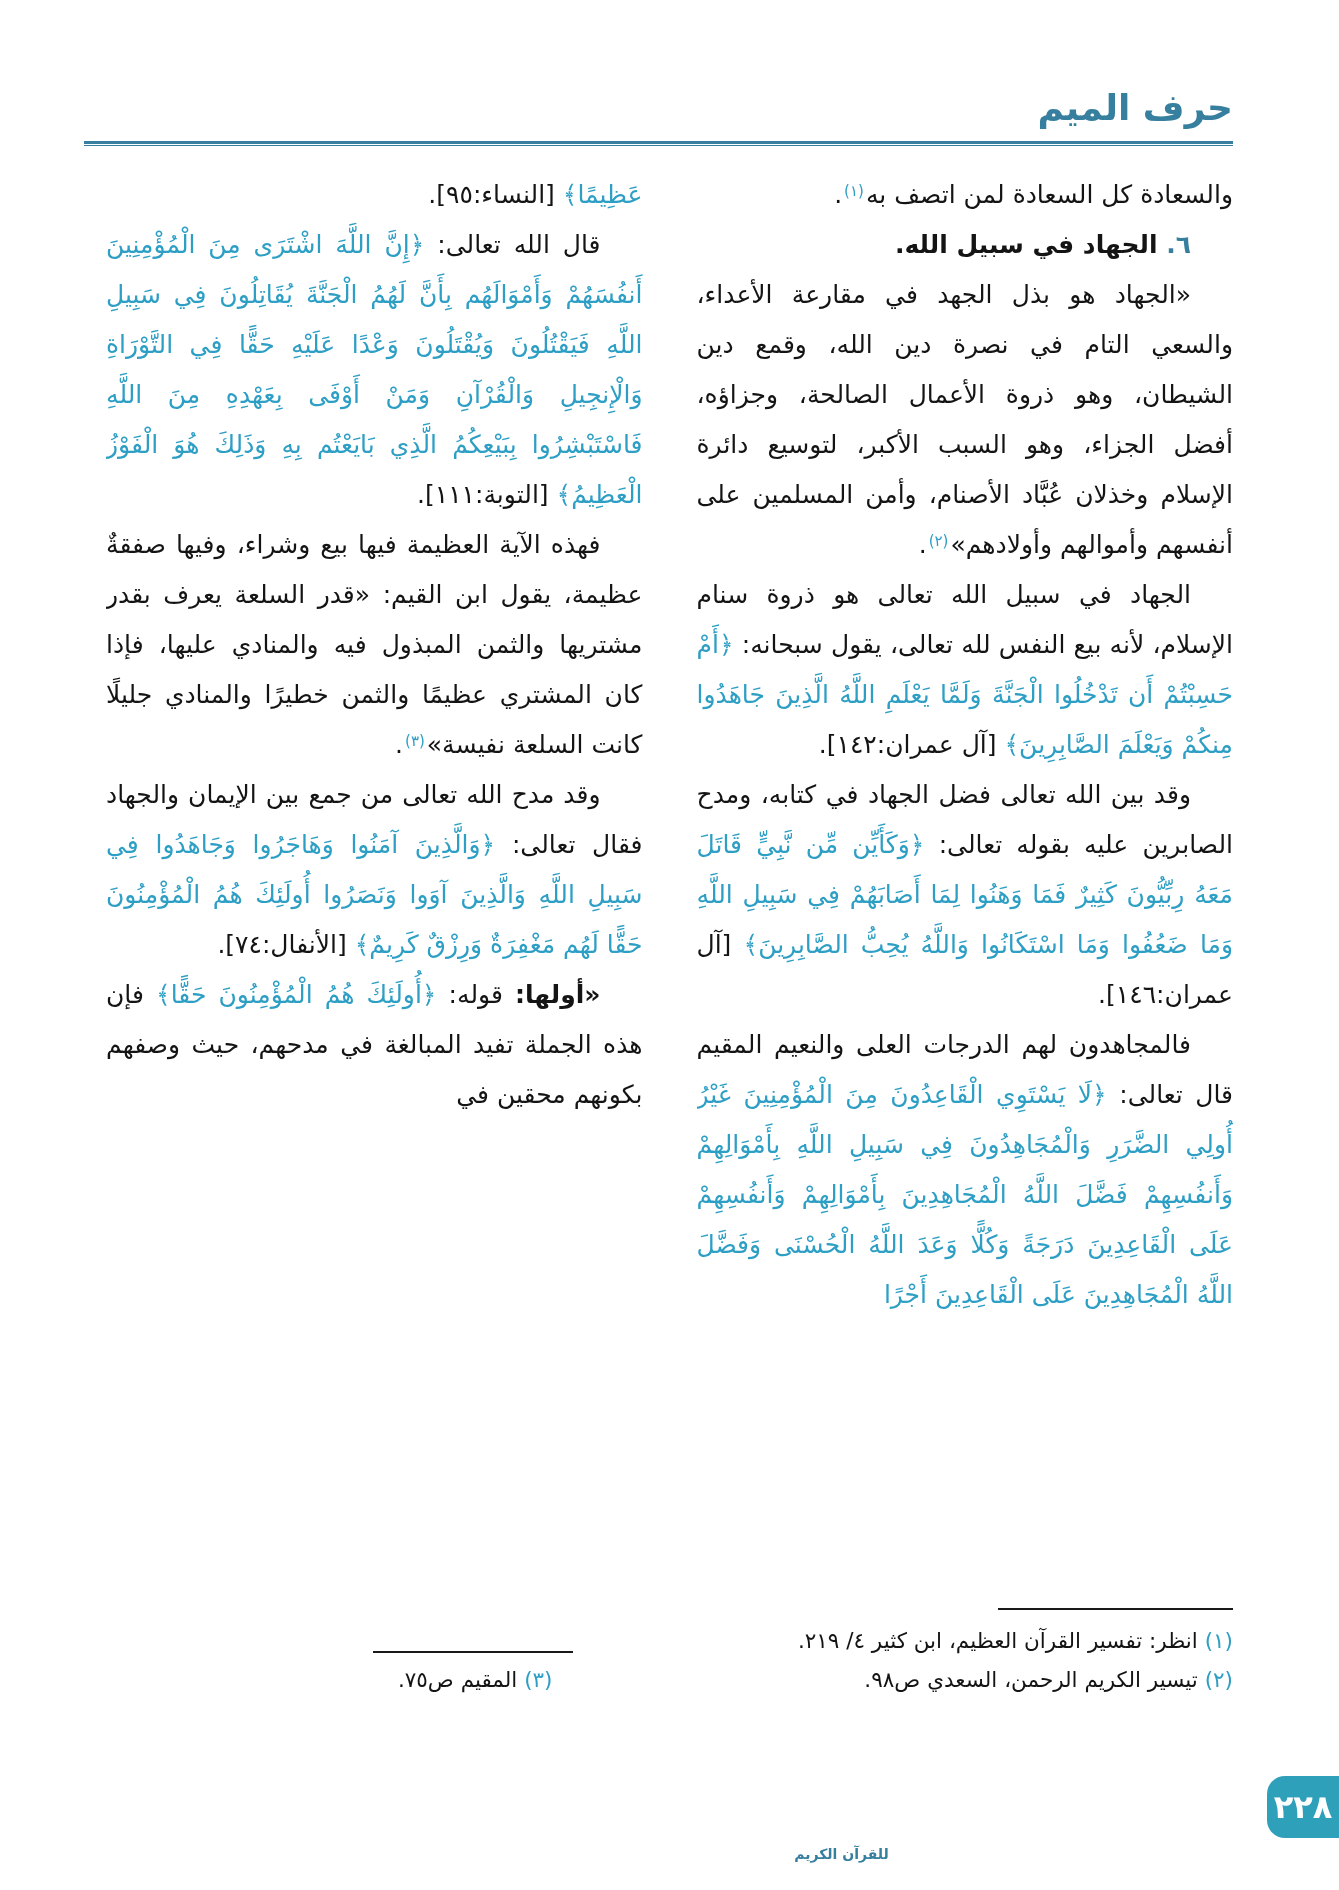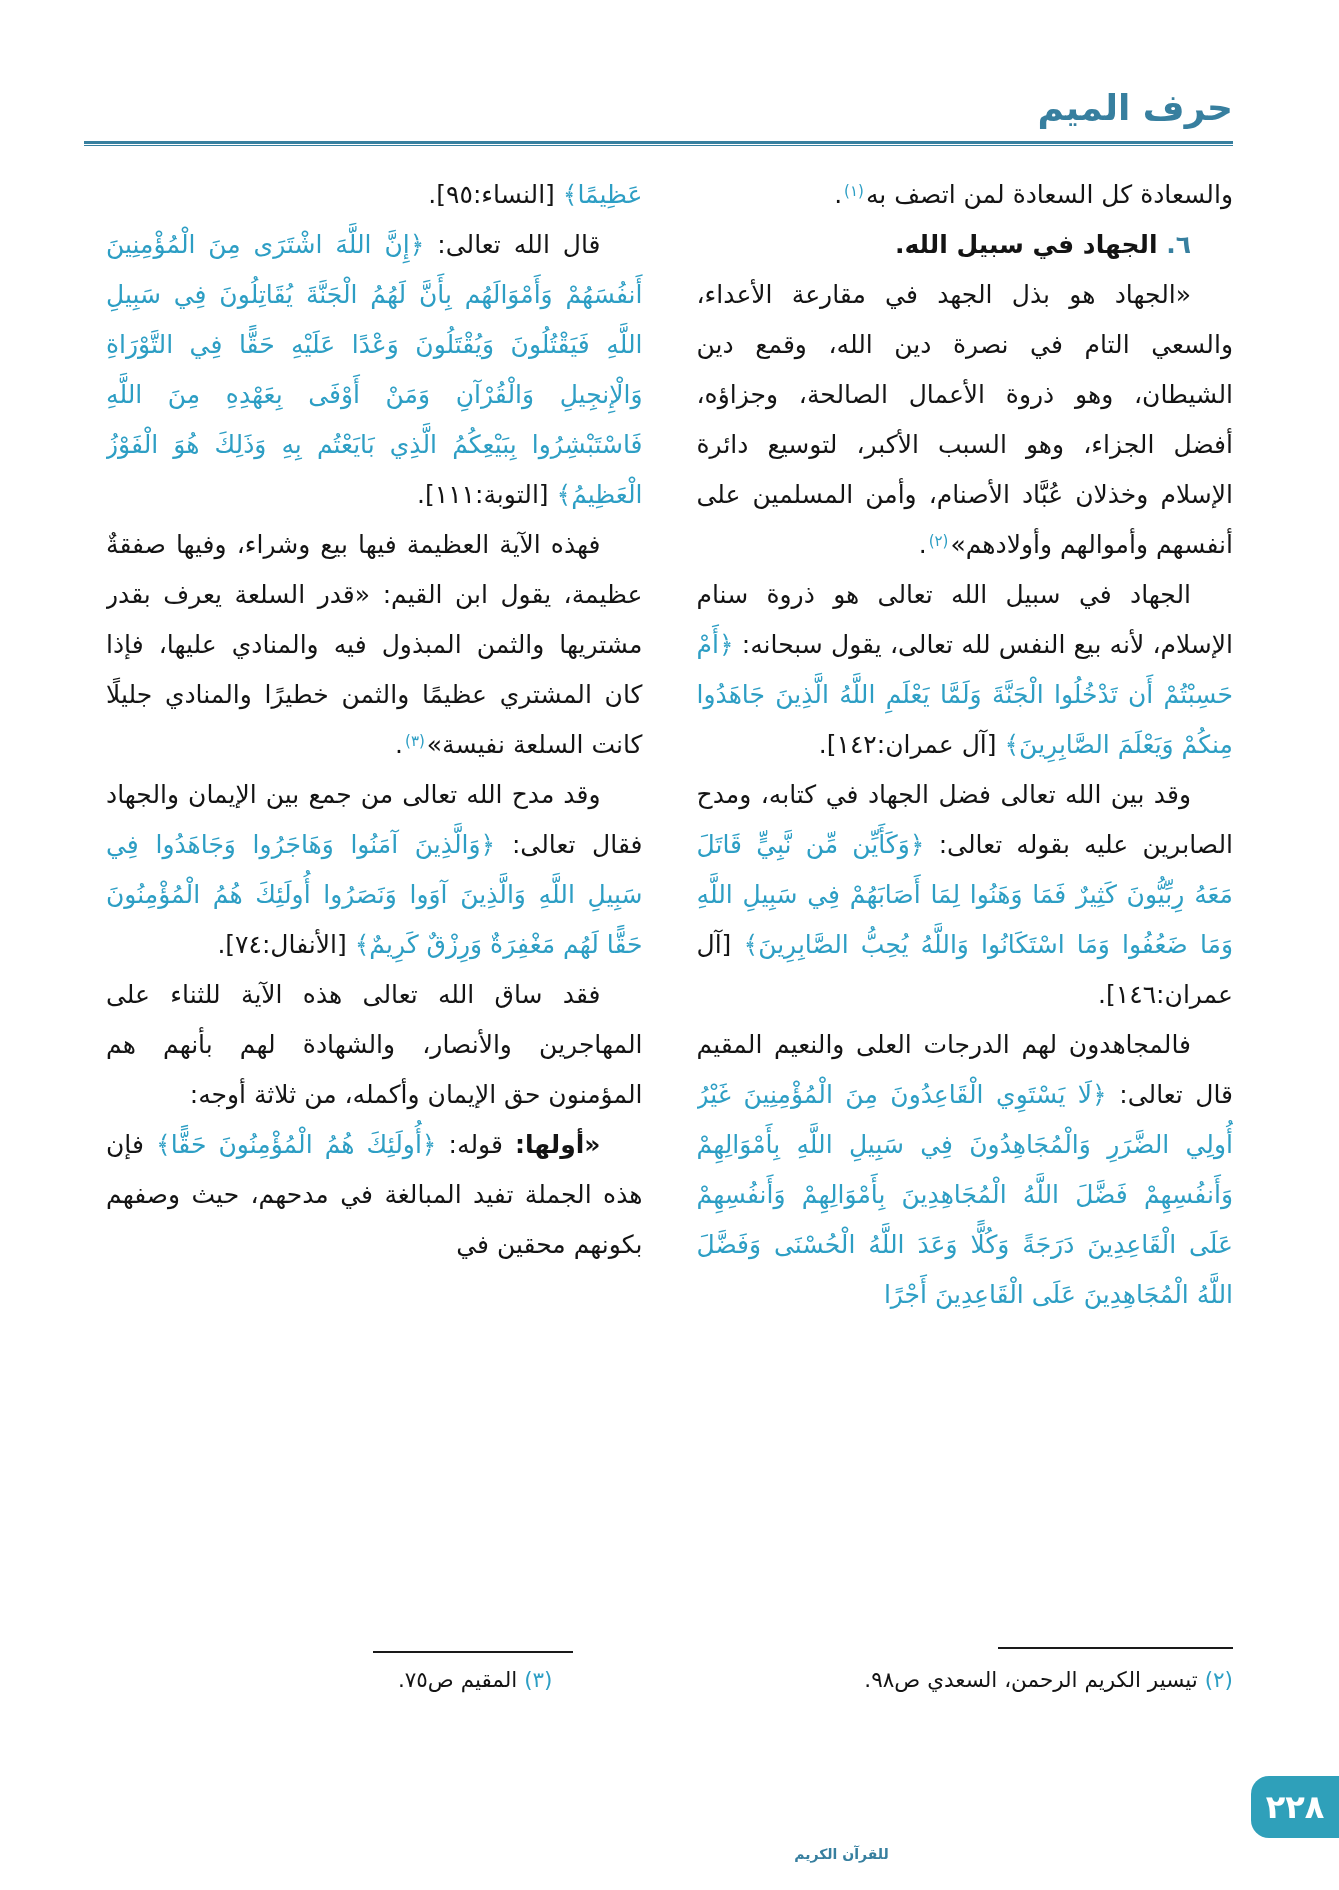--- a/index.html
+++ b/index.html
@@ -80,21 +80,21 @@
     font-size:21.5px;
     line-height:1.8;
     text-align:right;
     text-indent:0;
   }
   .page-footer{position:absolute;left:0;right:0;bottom:0;height:170px;}
   .page-badge{
     position:absolute;
     right:0;
     bottom:52px;
-    width:88px;
+    width:72px;
     height:62px;
     background:var(--badge);
     color:#ffffff;
     border-radius:18px 0 0 18px;
     font-size:32px;
     font-weight:700;
     text-align:center;
     line-height:62px;
   }
   .logo{
@@ -134,32 +134,32 @@
           <p class="para"><span class="sg-n">والسعادة كل السعادة لمن اتصف به</span><span class="sg-m">(١)</span><span class="sg-n">.</span></p>
           <p class="para indent heading"><span class="sg-hn">٦. </span><span class="sg-b">الجهاد في سبيل الله.</span></p>
           <p class="para indent"><span class="sg-n">«الجهاد هو بذل الجهد في مقارعة الأعداء، والسعي التام في نصرة دين الله، وقمع دين الشيطان، وهو ذروة الأعمال الصالحة، وجزاؤه، أفضل الجزاء، وهو السبب الأكبر، لتوسيع دائرة الإسلام وخذلان عُبَّاد الأصنام، وأمن المسلمين على أنفسهم وأموالهم وأولادهم»</span><span class="sg-m">(٢)</span><span class="sg-n">.</span></p>
           <p class="para indent"><span class="sg-n">الجهاد في سبيل الله تعالى هو ذروة سنام الإسلام، لأنه بيع النفس لله تعالى، يقول سبحانه: </span><span class="sg-q">﴿أَمْ حَسِبْتُمْ أَن تَدْخُلُوا الْجَنَّةَ وَلَمَّا يَعْلَمِ اللَّهُ الَّذِينَ جَاهَدُوا مِنكُمْ وَيَعْلَمَ الصَّابِرِينَ﴾</span><span class="sg-n"> [آل عمران:١٤٢].</span></p>
           <p class="para indent"><span class="sg-n">وقد بين الله تعالى فضل الجهاد في كتابه، ومدح الصابرين عليه بقوله تعالى: </span><span class="sg-q">﴿وَكَأَيِّن مِّن نَّبِيٍّ قَاتَلَ مَعَهُ رِبِّيُّونَ كَثِيرٌ فَمَا وَهَنُوا لِمَا أَصَابَهُمْ فِي سَبِيلِ اللَّهِ وَمَا ضَعُفُوا وَمَا اسْتَكَانُوا وَاللَّهُ يُحِبُّ الصَّابِرِينَ﴾</span><span class="sg-n"> [آل عمران:١٤٦].</span></p>
           <p class="para indent"><span class="sg-n">فالمجاهدون لهم الدرجات العلى والنعيم المقيم قال تعالى: </span><span class="sg-q">﴿لَا يَسْتَوِي الْقَاعِدُونَ مِنَ الْمُؤْمِنِينَ غَيْرُ أُولِي الضَّرَرِ وَالْمُجَاهِدُونَ فِي سَبِيلِ اللَّهِ بِأَمْوَالِهِمْ وَأَنفُسِهِمْ فَضَّلَ اللَّهُ الْمُجَاهِدِينَ بِأَمْوَالِهِمْ وَأَنفُسِهِمْ عَلَى الْقَاعِدِينَ دَرَجَةً وَكُلًّا وَعَدَ اللَّهُ الْحُسْنَى وَفَضَّلَ اللَّهُ الْمُجَاهِدِينَ عَلَى الْقَاعِدِينَ أَجْرًا</span></p>
         </div>
       <div class="footnotes">
         <div class="fn-rule"></div>
         <div class="fn-list">
+            <p class="para"><span class="sg-fm">(١) </span><span class="sg-fn">انظر: تفسير القرآن العظيم، ابن كثير ٤/ ٢١٩.</span></p>
             <p class="para"><span class="sg-fm">(٢) </span><span class="sg-fn">تيسير الكريم الرحمن، السعدي ص٩٨.</span></p>
           </div>
       </div>
     </section>
 
     <section class="column">
       <div class="paras">
           <p class="para"><span class="sg-q">عَظِيمًا﴾</span><span class="sg-n"> [النساء:٩٥].</span></p>
           <p class="para indent"><span class="sg-n">قال الله تعالى: </span><span class="sg-q">﴿إِنَّ اللَّهَ اشْتَرَى مِنَ الْمُؤْمِنِينَ أَنفُسَهُمْ وَأَمْوَالَهُم بِأَنَّ لَهُمُ الْجَنَّةَ يُقَاتِلُونَ فِي سَبِيلِ اللَّهِ فَيَقْتُلُونَ وَيُقْتَلُونَ وَعْدًا عَلَيْهِ حَقًّا فِي التَّوْرَاةِ وَالْإِنجِيلِ وَالْقُرْآنِ وَمَنْ أَوْفَى بِعَهْدِهِ مِنَ اللَّهِ فَاسْتَبْشِرُوا بِبَيْعِكُمُ الَّذِي بَايَعْتُم بِهِ وَذَلِكَ هُوَ الْفَوْزُ الْعَظِيمُ﴾</span><span class="sg-n"> [التوبة:١١١].</span></p>
           <p class="para indent"><span class="sg-n">فهذه الآية العظيمة فيها بيع وشراء، وفيها صفقةٌ عظيمة، يقول ابن القيم: «قدر السلعة يعرف بقدر مشتريها والثمن المبذول فيه والمنادي عليها، فإذا كان المشتري عظيمًا والثمن خطيرًا والمنادي جليلًا كانت السلعة نفيسة»</span><span class="sg-m">(٣)</span><span class="sg-n">.</span></p>
           <p class="para indent"><span class="sg-n">وقد مدح الله تعالى من جمع بين الإيمان والجهاد فقال تعالى: </span><span class="sg-q">﴿وَالَّذِينَ آمَنُوا وَهَاجَرُوا وَجَاهَدُوا فِي سَبِيلِ اللَّهِ وَالَّذِينَ آوَوا وَنَصَرُوا أُولَئِكَ هُمُ الْمُؤْمِنُونَ حَقًّا لَهُم مَغْفِرَةٌ وَرِزْقٌ كَرِيمٌ﴾</span><span class="sg-n"> [الأنفال:٧٤].</span></p>
-          <p class="para indent"><span class="sg-n">فقد ساق الله تعالى هذه الآية للثناء على المهاجرين والأنصار، والشهادة لهم بأنهم هم المؤمنون حق الإيمان وأكمله، من ثلاثة أوجه:</span></p>
           <p class="para indent"><span class="sg-b">«أولها:</span><span class="sg-n"> قوله: </span><span class="sg-q">﴿أُولَئِكَ هُمُ الْمُؤْمِنُونَ حَقًّا﴾</span><span class="sg-n"> فإن هذه الجملة تفيد المبالغة في مدحهم، حيث وصفهم بكونهم محقين في</span></p>
         </div>
       <div class="footnotes left-fn">
         <div class="fn-rule small"></div>
         <div class="fn-list">
             <p class="para"><span class="sg-fm">(٣) </span><span class="sg-fn">المقيم ص٧٥.</span></p>
           </div>
       </div>
     </section>
 

